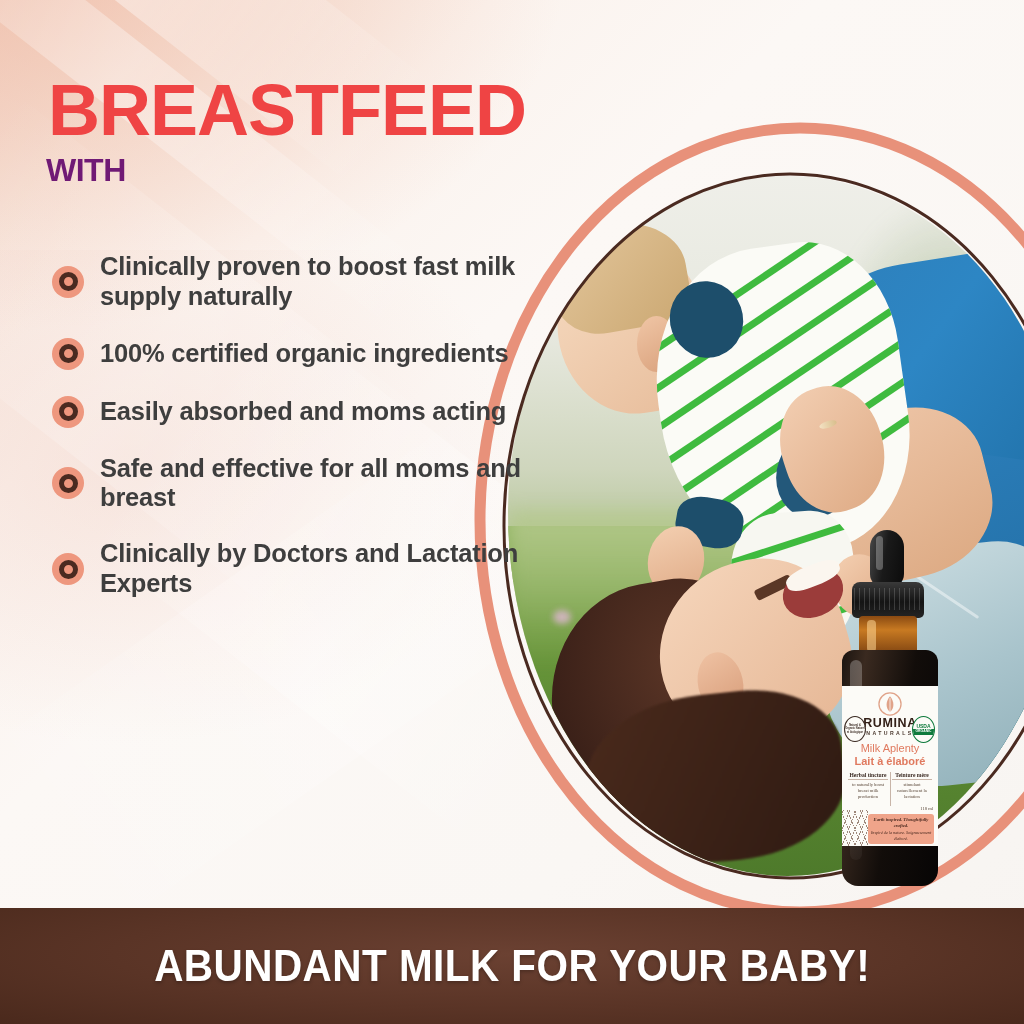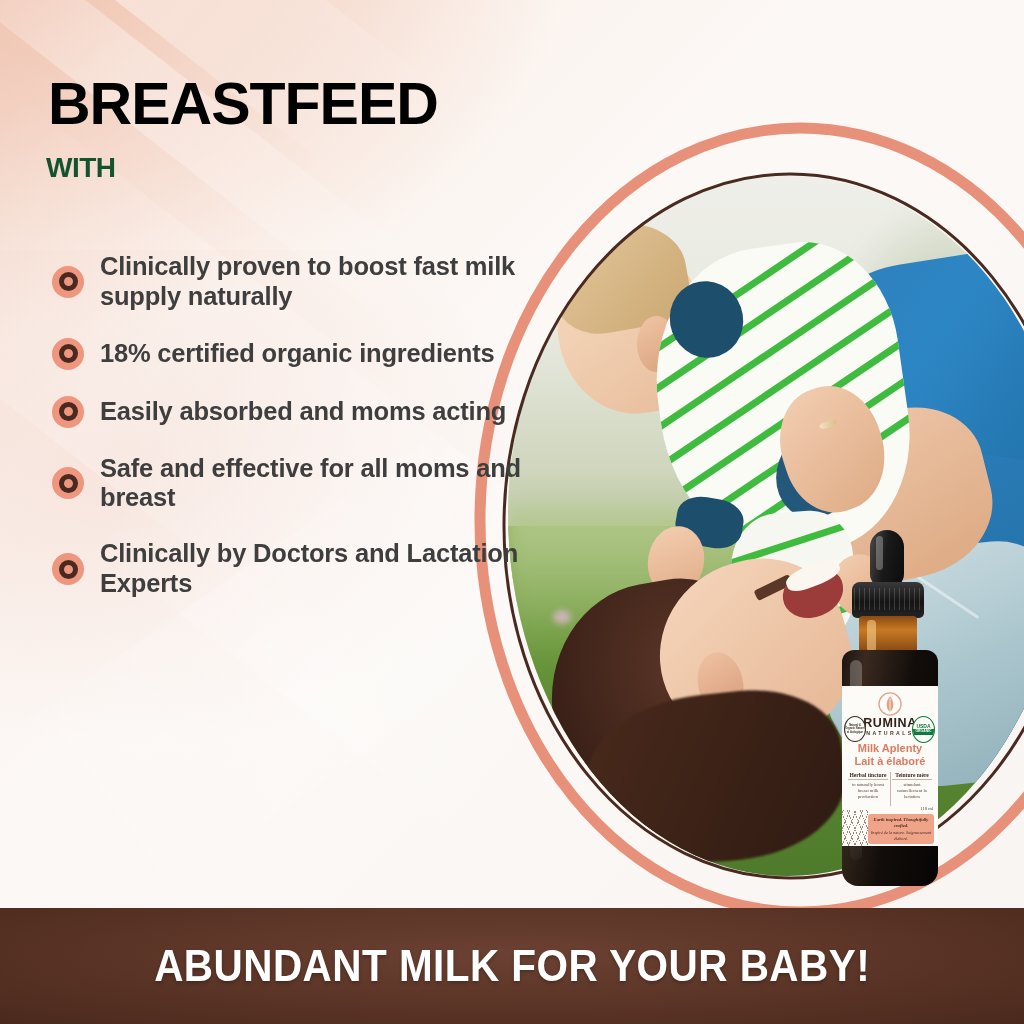--- a/index.html
+++ b/index.html
@@ -110,21 +110,21 @@
      border-radius:12px 12px 16px 16px;}
   .body-hl{position:absolute;left:38px;top:130px;width:12px;height:200px;border-radius:8px;
      background:linear-gradient(180deg,rgba(255,255,255,.26),rgba(255,255,255,.04));}
 
   .label{position:absolute;left:30px;top:156px;width:96px;height:160px;background:#FCFBF7;overflow:hidden;}
   .lbl-logo{position:absolute;left:50%;top:5px;transform:translateX(-50%);}
   .lbl-brand{position:absolute;left:0;right:0;top:30px;text-align:center;
      font-size:12.5px;font-weight:700;letter-spacing:.6px;color:#332018;}
   .lbl-sub{position:absolute;left:0;right:0;top:44px;text-align:center;
      font-size:5.2px;font-weight:600;letter-spacing:2.4px;color:#4A382E;}
-  .lbl-t1{position:absolute;left:0;right:0;top:56px;text-align:center;font-size:11px;font-weight:700;color:#E07A5F;}
+  .lbl-t1{position:absolute;left:0;right:0;top:56px;text-align:center;font-size:11px;font-weight:400;color:#E07A5F;}
   .lbl-t2{position:absolute;left:0;right:0;top:69px;text-align:center;font-size:11px;font-weight:700;color:#E07A5F;}
   .lbl-cols{position:absolute;left:6px;right:6px;top:86px;display:flex;gap:4px;}
   .lbl-col{flex:1;text-align:center;font-family:"Liberation Serif",serif;}
   .lbl-h{font-size:5.6px;font-weight:700;color:#3A2A22;border-bottom:.5px solid #C8B5A8;padding-bottom:1px;}
   .lbl-p{font-size:4.6px;line-height:1.35;color:#5A4738;margin-top:2px;}
   .lbl-div{position:absolute;left:50%;top:86px;width:.5px;height:34px;background:#C8B5A8;}
   .lbl-ml{position:absolute;right:5px;top:120px;font-size:4.6px;color:#5A4738;font-family:"Liberation Serif",serif;}
   .lbl-pill{position:absolute;left:26px;top:128px;width:66px;height:30px;background:#EFA48A;border-radius:3px;
      display:flex;flex-direction:column;align-items:center;justify-content:center;font-family:"Liberation Serif",serif;}
   .lbl-pill-a{font-size:4.6px;font-weight:700;font-style:italic;color:#4A2A20;line-height:1.25;text-align:center;}
@@ -134,24 +134,24 @@
                 repeating-linear-gradient(-68deg,#6B4A38 0 .6px,transparent .6px 6px);opacity:.65;}
   .usda{position:absolute;right:3px;top:30px;width:21px;height:25px;border-radius:50%;
      background:#FCFBF7;border:1.6px solid #0E7A3C;display:flex;flex-direction:column;align-items:center;justify-content:center;overflow:hidden;}
   .usda-t{font-size:5px;font-weight:700;color:#0E7A3C;line-height:1;}
   .usda-b{font-size:3.4px;font-weight:700;color:#FFF;background:#0E7A3C;width:100%;text-align:center;padding:1px 0;line-height:1;}
   .natbadge{position:absolute;left:2px;top:30px;width:20px;height:24px;border-radius:50%;
      border:1px solid #3A2A22;display:flex;align-items:center;justify-content:center;text-align:center;
      font-size:2.6px;line-height:1.25;color:#3A2A22;font-weight:600;background:#FCFBF7;}
 
   
-  .h1{position:absolute;left:48px;top:76px;font-size:59px;font-weight:800;letter-spacing:-1px;
-      color:#000000;line-height:.95;white-space:nowrap;text-align:right;}
+  .h1{position:absolute;left:48px;top:76px;font-size:72px;font-weight:800;letter-spacing:-1px;
+      color:#ef4444;line-height:.95;white-space:nowrap;text-align:right;}
   .h2row{position:absolute;left:46px;top:152px;display:flex;align-items:baseline;white-space:nowrap;}
-  .h2a{font-size:28px;font-weight:800;color:#14532d;letter-spacing:-.5px;}
+  .h2a{font-size:32px;font-weight:800;color:#701a75;letter-spacing:-.5px;}
   .h2b{font-size:62px;font-weight:800;color:#4A2A20;letter-spacing:-1.5px;margin-left:4px;}
 
   
   .bullets{position:absolute;left:52px;top:252px;width:480px;}
   .bullet{display:flex;align-items:center;margin-bottom:26px;}
   .dot{flex:0 0 auto;width:32px;height:32px;border-radius:50%;background:#EE977E;
        display:flex;align-items:center;justify-content:center;margin-right:16px;}
   .dot i{display:block;width:19px;height:19px;border-radius:50%;border:5.5px solid #4A2A20;box-sizing:border-box;}
   .btext{font-size:25.5px;font-weight:700;color:#3E3E3E;line-height:1.17;letter-spacing:-.2px;}
 
@@ -292,21 +292,21 @@
     <div class="bullet">
       <span class="dot">
           <i></i>
         </span>
       <span class="btext">Clinically proven to boost fast milk supply naturally</span>
     </div>
     <div class="bullet">
       <span class="dot">
           <i></i>
         </span>
-      <span class="btext">18% certified organic ingredients</span>
+      <span class="btext">100% certified organic ingredients</span>
     </div>
     <div class="bullet">
       <span class="dot">
           <i></i>
         </span>
       <span class="btext">Easily absorbed and moms acting</span>
     </div>
     <div class="bullet">
       <span class="dot">
           <i></i>

